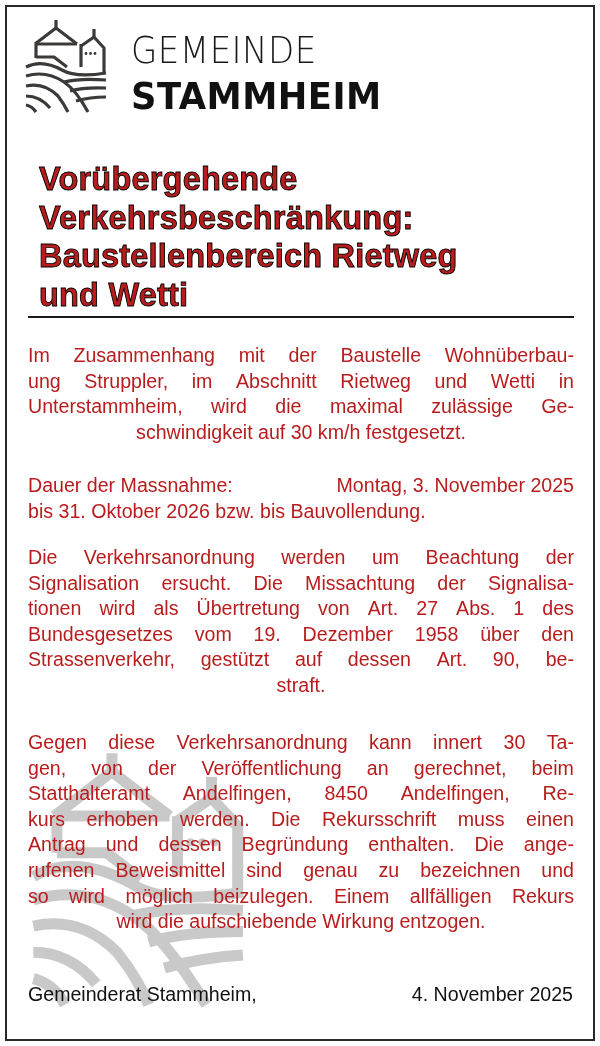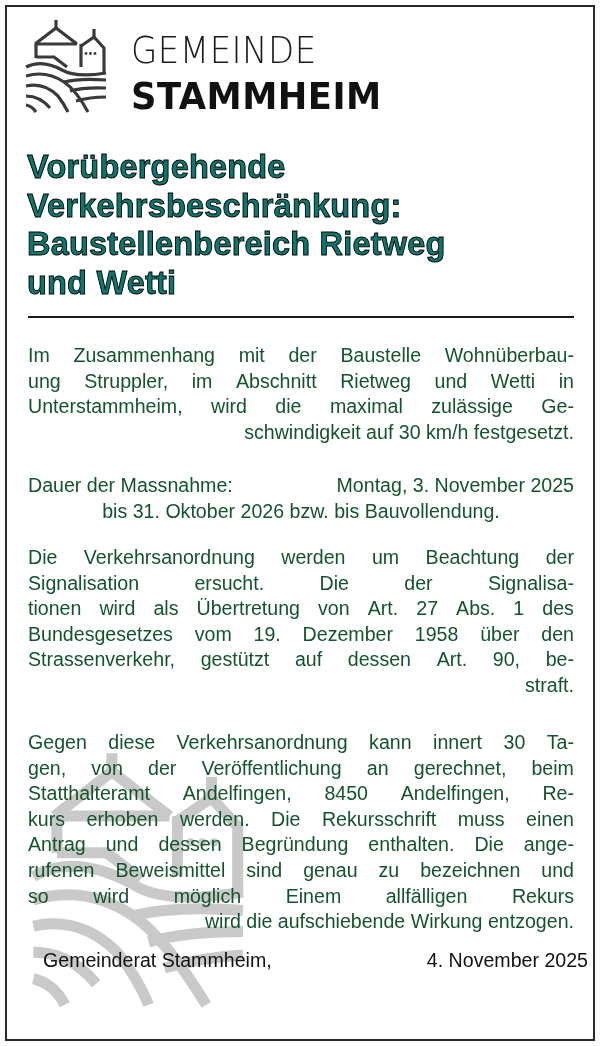--- a/index.html
+++ b/index.html
@@ -18,42 +18,42 @@
     .logo-line2 {
       position: absolute; left: 131px; top: 73px;
       font-family: "DejaVu Sans", sans-serif; font-weight: bold;
       font-size: 38px; color: #111111; line-height: 46px; letter-spacing: 0.5px;
       transform: scaleX(0.93); transform-origin: left top;
     }
     .watermark { position: absolute; left: 28px; top: 748px; width: 236px; height: 262px; }
     .title {
       position: absolute; left: 27px; top: 148px; width: 560px;
       font-family: "Liberation Sans", sans-serif; font-weight: bold;
-      font-size: 32.5px; line-height: 38.5px; color: #0f766e; margin: 0;
+      font-size: 32.5px; line-height: 38.5px; color: #b91c1c; margin: 12px;
       letter-spacing: 0.2px;
       -webkit-text-stroke: 0.9px #000;
     }
     .title span { display: block; white-space: nowrap; }
     .rule { position: absolute; left: 28px; top: 316px; width: 546px; height: 2px; background: #1a1a1a; }
     .body-text {
       position: absolute; left: 28px; width: 546px;
       font-family: "Liberation Sans", sans-serif; font-size: 19.6px;
-      line-height: 25.6px; color: #14532d;
+      line-height: 25.6px; color: #b91c1c;
     }
     .jline { display: flex; justify-content: space-between; white-space: nowrap; height: 25.6px; }
-    .jline.last { justify-content: flex-end; gap: 5.4px; }
+    .jline.last { justify-content: center; gap: 5.4px; }
     b { font-weight: normal; }
     .p1 { top: 343px; }
     .p2 { top: 473px; }
     .p3 { top: 545px; }
     .p4 { top: 730px; }
     .sig {
-      position: absolute; left: 28px; top: 948px; width: 546px;
+      position: absolute; left: 28px; top: 982px; width: 546px;
       font-family: "Liberation Sans", sans-serif; font-size: 19.6px; line-height: 25.6px; color: #111111;
-      display: flex; justify-content: space-between; margin-left: 15px;
+      display: flex; justify-content: space-between;
     }
   </style>
 </head>
 <body>
 
 <div class="frame"></div>
 
 <svg class="watermark" viewBox="0 0 90 100" fill="none" stroke="#c9c9c9" stroke-width="4.2" stroke-linecap="butt" stroke-linejoin="miter">
   <line x1="32" y1="2" x2="32" y2="10"></line>
   <polyline points="10,26 32,9 54,26"></polyline>
@@ -144,38 +144,39 @@
       <span>km/h</span>
       <span>festgesetzt.</span>
     </div>
 </div>
 
 <div class="body-text p2">
   <div style="white-space:nowrap;height:25.6px;display:flex;justify-content:space-between;">
     <span style="white-space:pre">Dauer der Massnahme: </span>
     <b>Montag, 3. November 2025</b>
   </div>
-  <div style="white-space:nowrap;height:25.6px;text-align:center;">
+  <div style="white-space:nowrap;height:25.6px;">
     <b>bis 31. Oktober 2026</b><span style="white-space:pre"> bzw. bis Bauvollendung.</span>
   </div>
 </div>
 
 <div class="body-text p3">
   <div class="jline">
       <span>Die</span>
       <span>Verkehrsanordnung</span>
       <span>werden</span>
       <span>um</span>
       <span>Beachtung</span>
       <span>der</span>
     </div>
   <div class="jline">
       <span>Signalisation</span>
       <span>ersucht.</span>
       <span>Die</span>
+      <span>Missachtung</span>
       <span>der</span>
       <span>Signalisa-</span>
     </div>
   <div class="jline">
       <span>tionen</span>
       <span>wird</span>
       <span>als</span>
       <span>Übertretung</span>
       <span>von</span>
       <span>Art.</span>
@@ -257,20 +258,21 @@
       <span>sind</span>
       <span>genau</span>
       <span>zu</span>
       <span>bezeichnen</span>
       <span>und</span>
     </div>
   <div class="jline">
       <span>so</span>
       <span>wird</span>
       <span>möglich</span>
+      <span>beizulegen.</span>
       <span>Einem</span>
       <span>allfälligen</span>
       <span>Rekurs</span>
     </div>
   <div class="jline last">
       <span>wird</span>
       <span>die</span>
       <span>aufschiebende</span>
       <span>Wirkung</span>
       <span>entzogen.</span>

